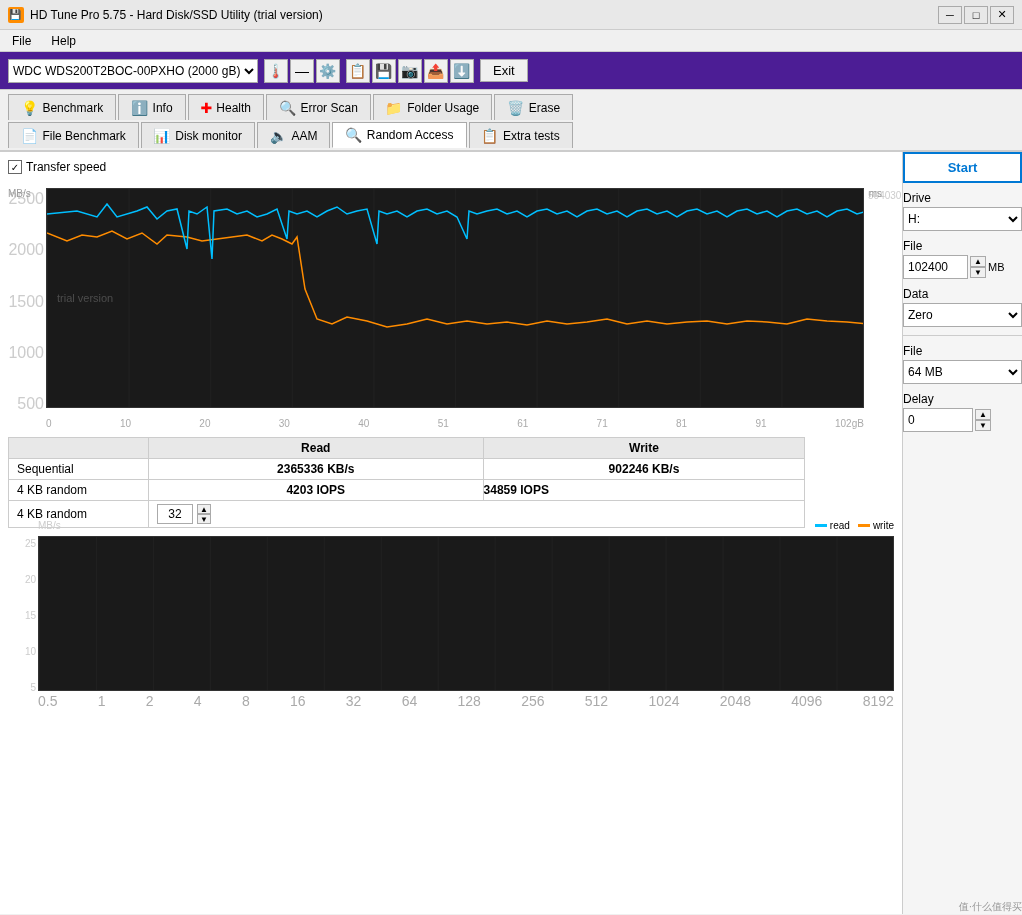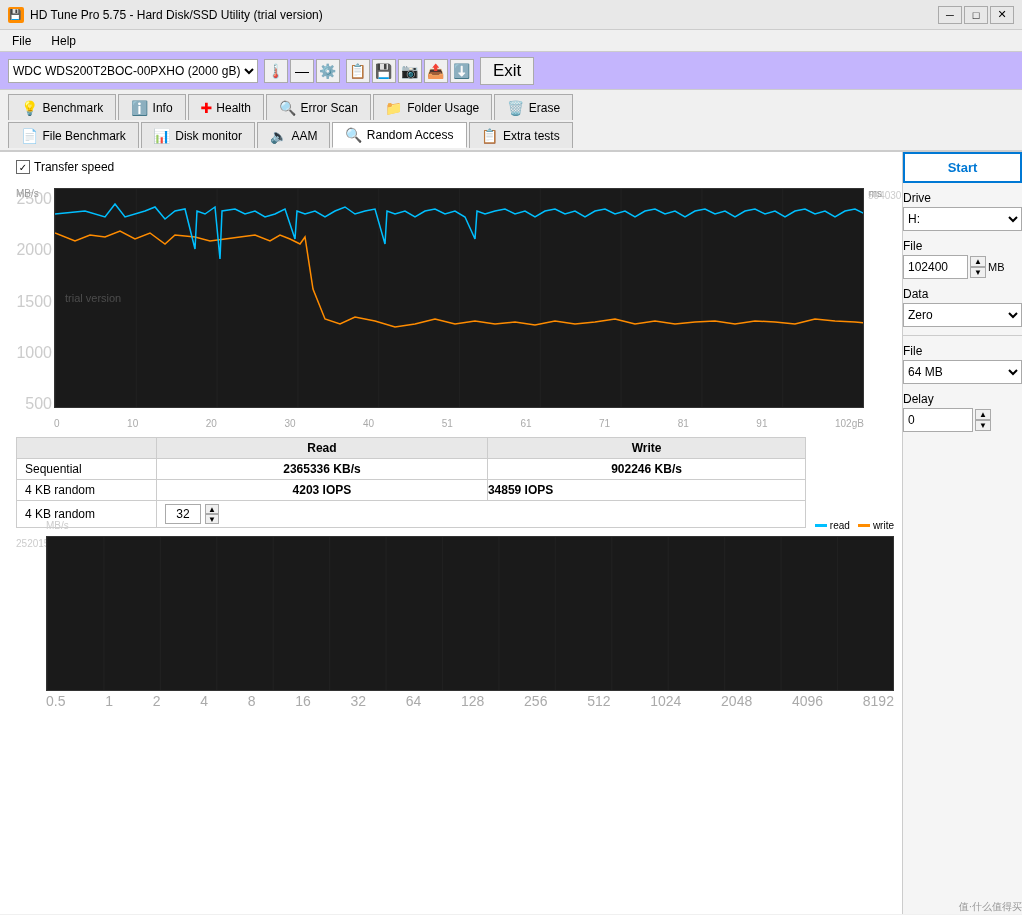--- a/index.html
+++ b/index.html
@@ -27,32 +27,32 @@
       display: flex;
       padding: 2px 4px;
       height: 22px;
       align-items: center;
       gap: 4px;
     }
     .menu-item { padding: 2px 8px; cursor: pointer; font-size: 12px; }
 
     
     .toolbar {
-      background: #c4b5fd;
+      background: #4c1d95;
       border-bottom: 1px solid #ccc;
       display: flex;
       align-items: center;
       padding: 4px 8px;
       height: 38px;
       gap: 6px;
     }
     .drive-select { width: 250px; height: 24px; font-size: 12px; border: 1px solid #aaa; background: white; }
     .toolbar-icon { width: 24px; height: 24px; border: 1px solid #aaa; background: #f0f0f0; display: flex; align-items: center; justify-content: center; cursor: pointer; font-size: 14px; }
     .toolbar-icons-group { display: flex; gap: 2px; }
-    .exit-btn { padding: 3px 12px; border: 1px solid #aaa; background: #f0f0f0; cursor: pointer; font-size: 17px; }
+    .exit-btn { padding: 3px 12px; border: 1px solid #aaa; background: #f0f0f0; cursor: pointer; font-size: 13px; }
 
     
     .tabs-container {
       background: #f0f0f0;
       border-bottom: 1px solid #ccc;
       padding: 4px 8px 0 8px;
     }
     .tabs-row { display: flex; gap: 2px; margin-bottom: 2px; }
     .tab {
       display: flex; align-items: center; gap: 4px;
@@ -63,21 +63,20 @@
       cursor: pointer;
       font-size: 12px;
       height: 26px;
     }
     .tab.active { background: white; border-bottom: 1px solid white; z-index: 1; }
     .tab-icon { font-size: 14px; }
     .left-panel {
       flex: 1;
       padding: 8px;
       overflow: hidden;
-      margin-left: 8px;
     }
 
     
     .section-header { display: flex; align-items: center; gap: 4px; margin-bottom: 4px; }
     .checkbox { width: 14px; height: 14px; border: 1px solid #666; background: white; display: inline-flex; align-items: center; justify-content: center; cursor: pointer; }
     .checkbox.checked::after { content: '✓'; font-size: 10px; }
 
     
     .chart-area {
       background: #1a1a1a;
@@ -315,21 +314,21 @@
             </div>
           </td>
         </tr>
       </tbody>
     </table>
 
     <div style="margin-top:8px;">
 
       <div style="display:flex; margin-top:4px;">
 
-        <div style="width:30px; display:flex; flex-direction:row; justify-content:space-between; padding:2px 2px 18px 0; text-align:right; color:#ccc; font-size:10px;">
+        <div style="width:30px; display:flex; flex-direction:column; justify-content:space-between; padding:2px 2px 18px 0; text-align:right; color:#ccc; font-size:10px;">
           <span>25</span>
           <span>20</span>
           <span>15</span>
           <span>10</span>
           <span>5</span>
         </div>
 
         <div style="flex:1; position:relative;">
 
           <div style="position:absolute; top:-16px; right:0; display:flex; gap:8px; font-size:10px;">

